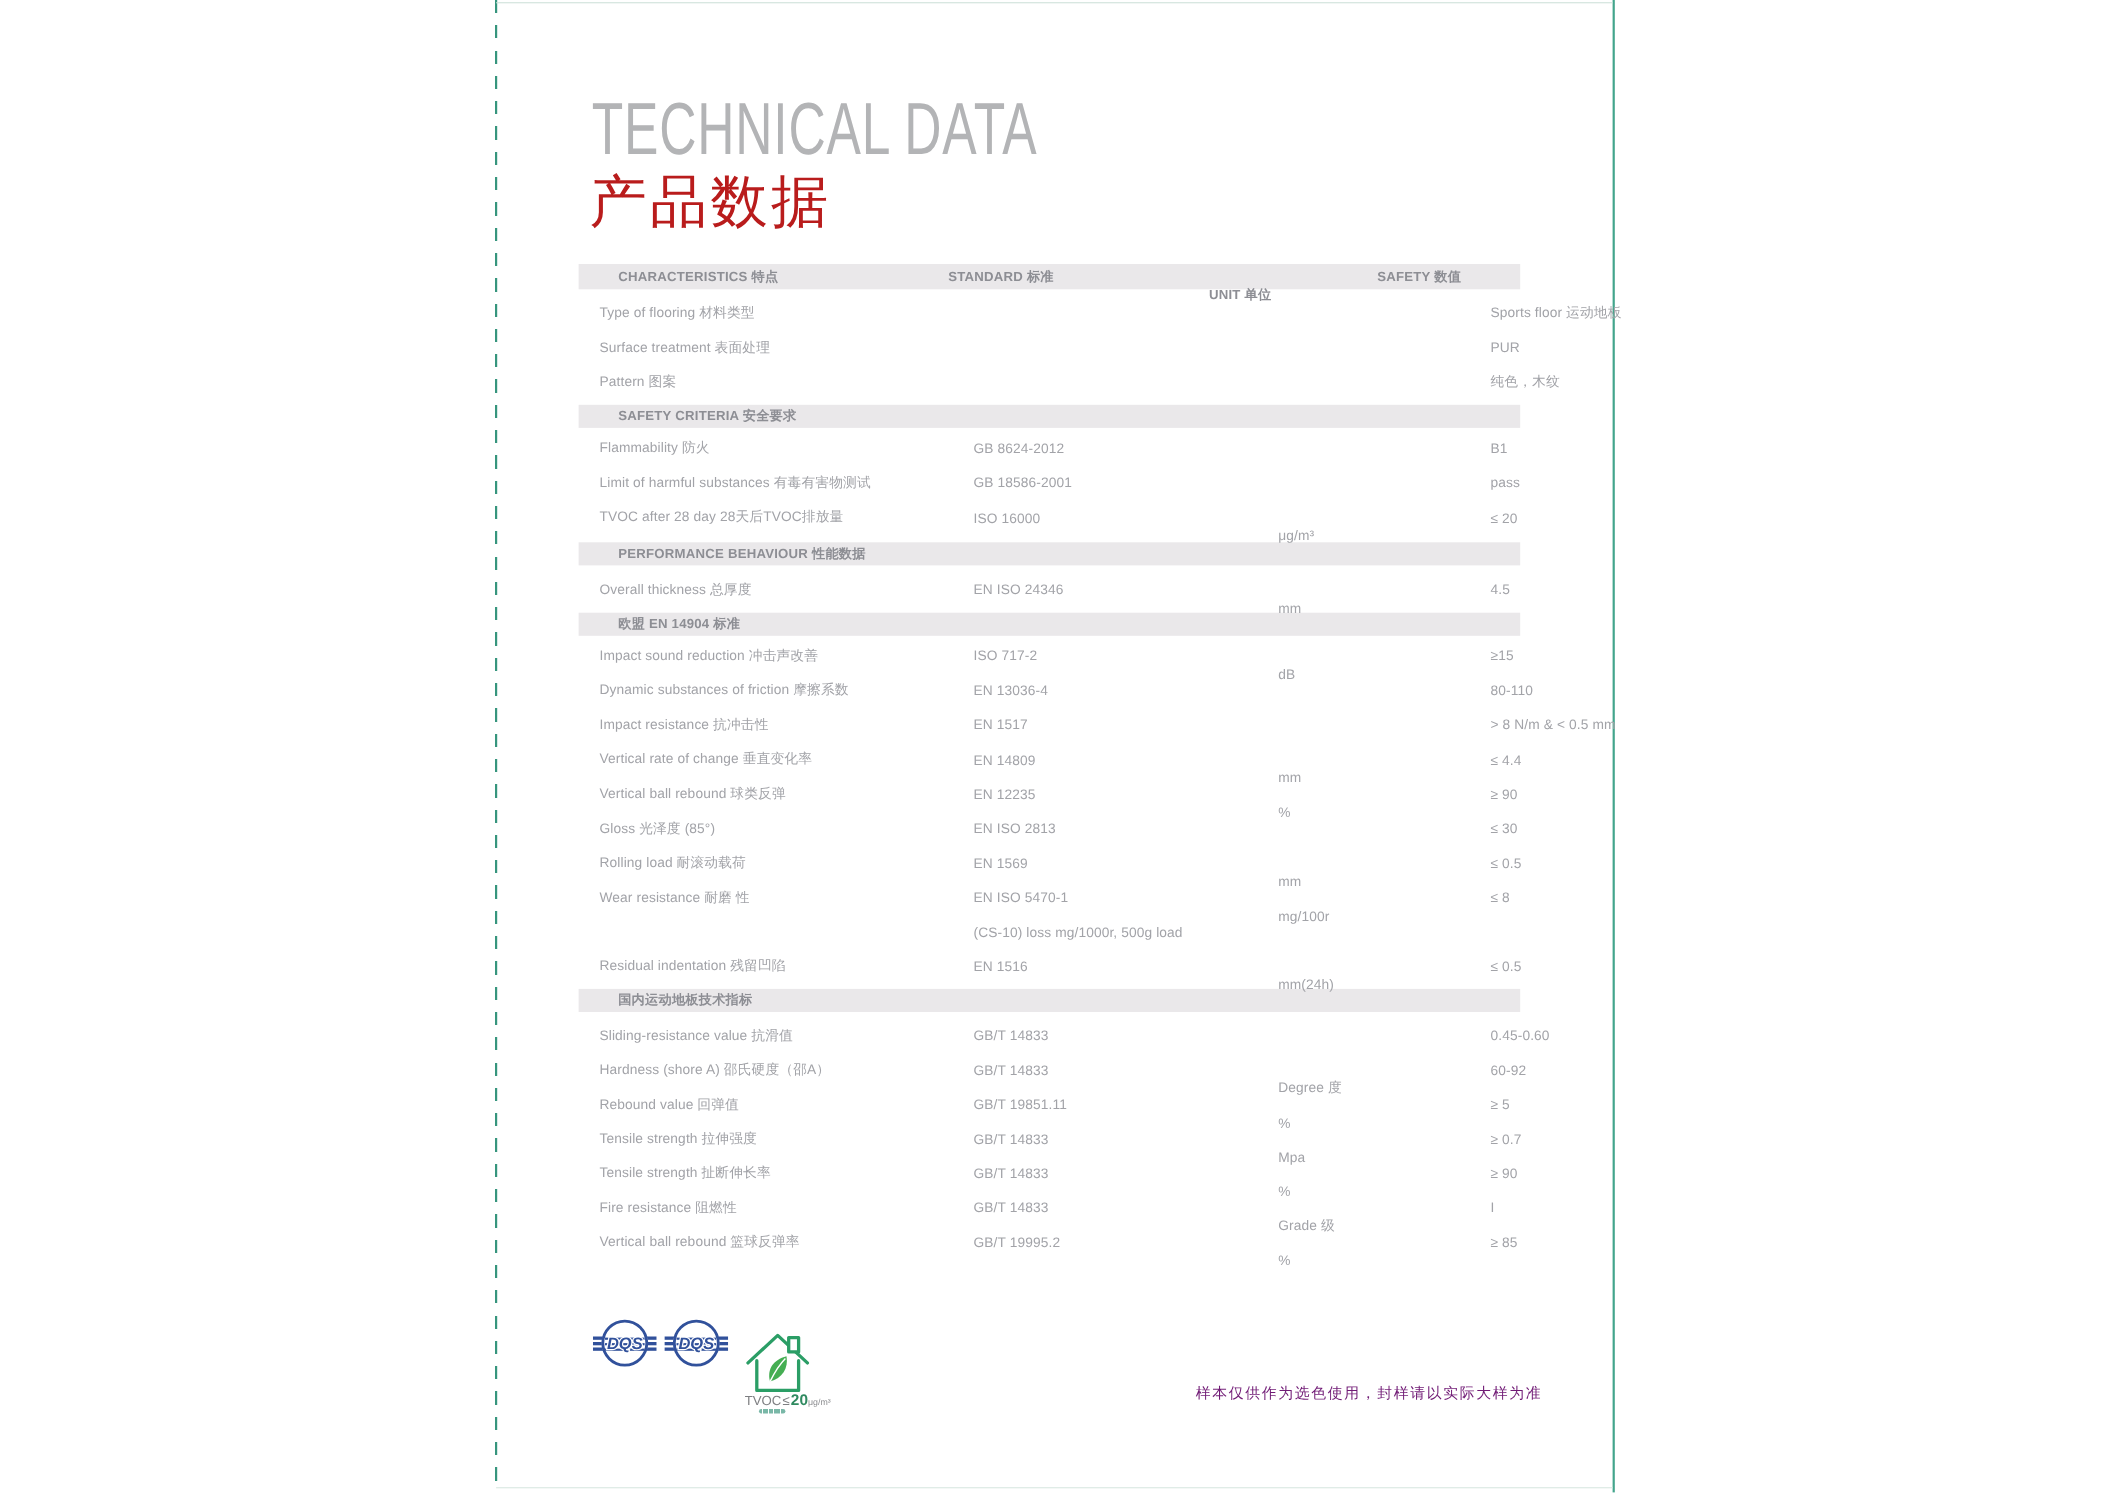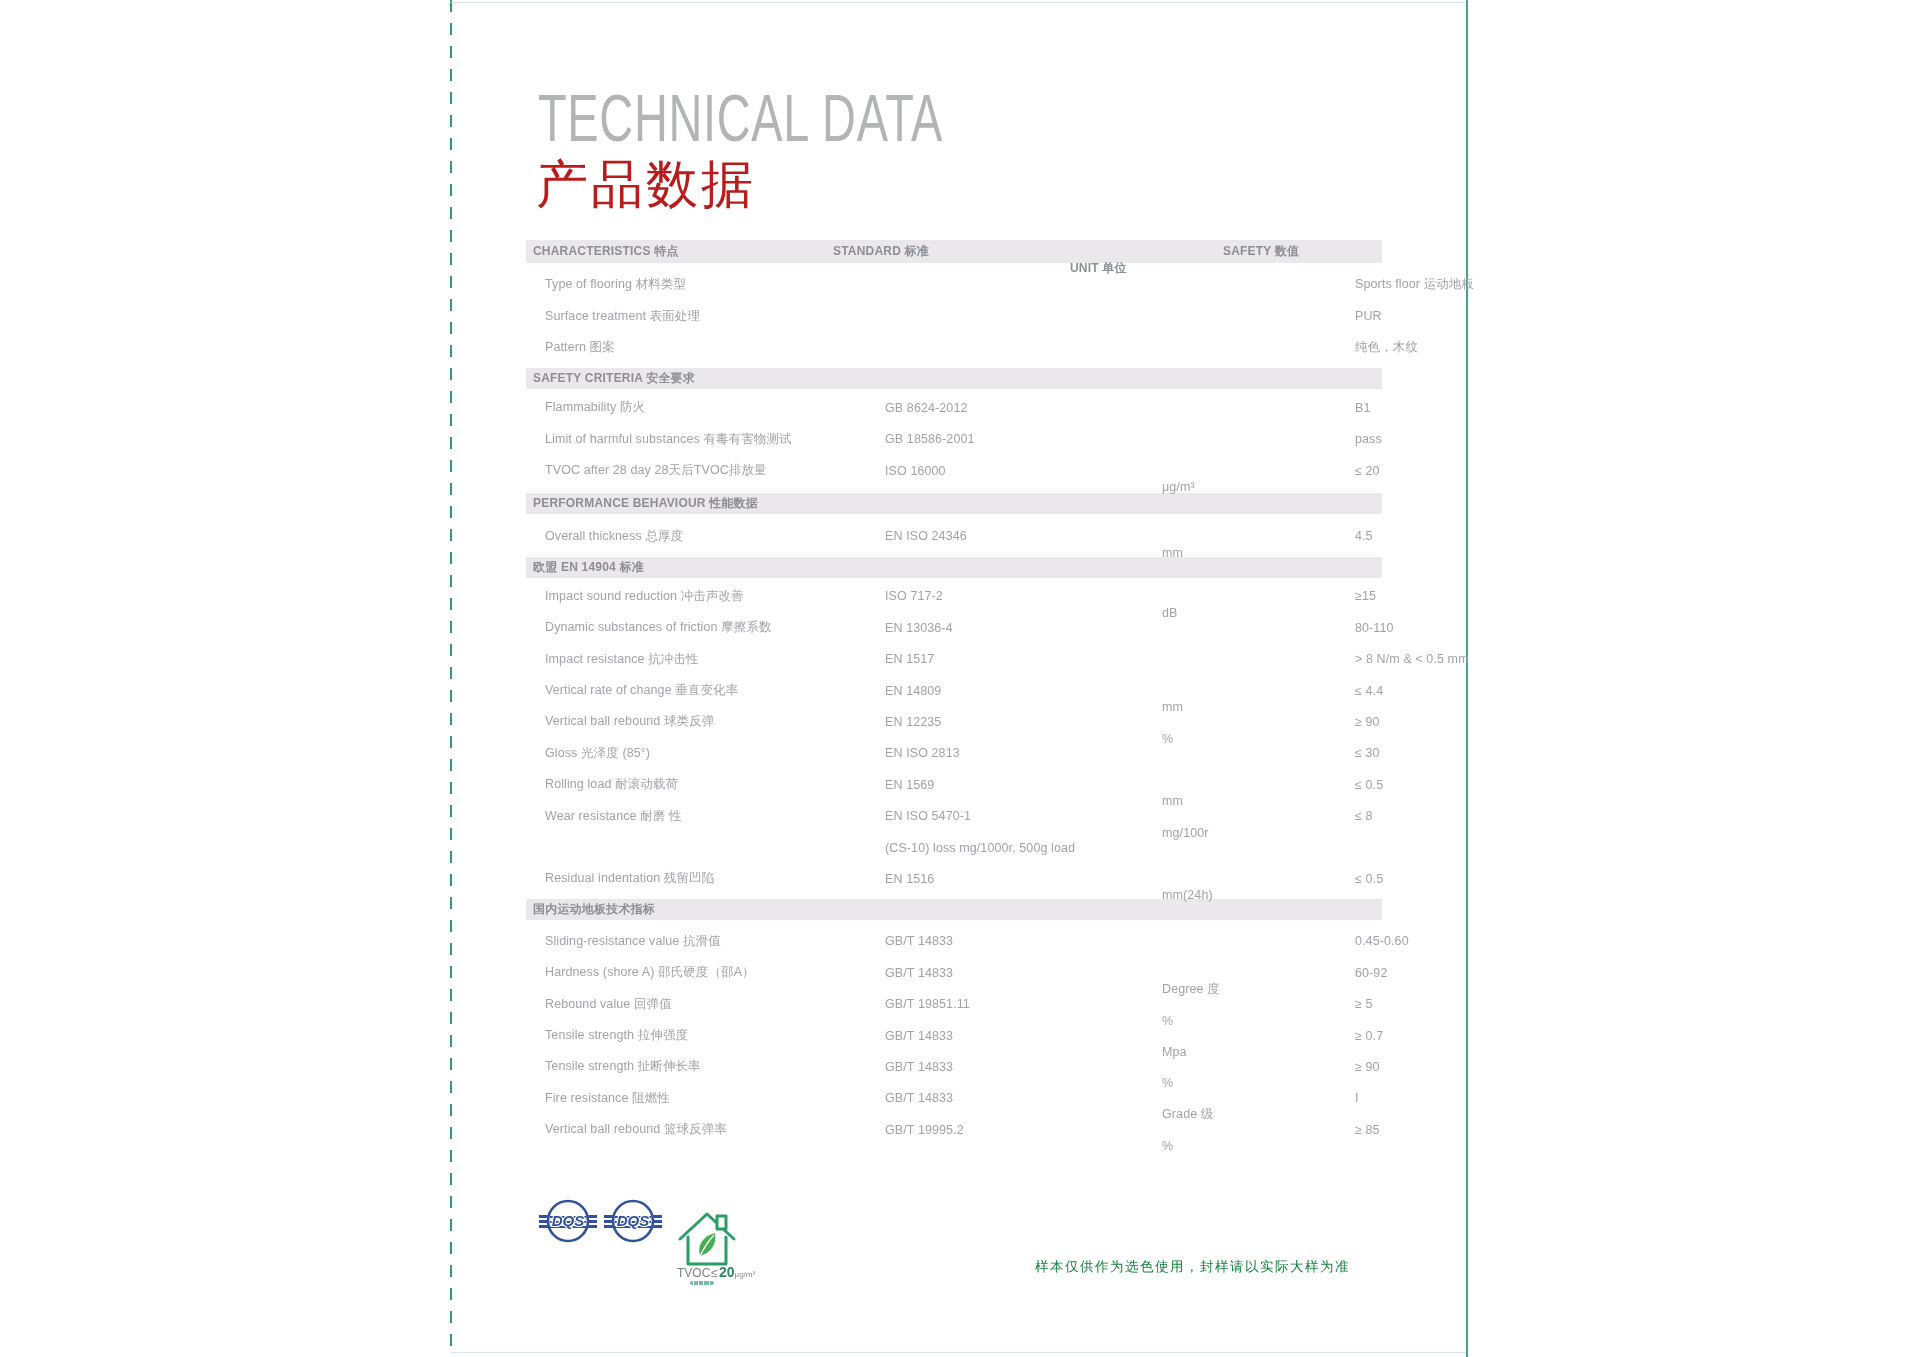--- a/index.html
+++ b/index.html
@@ -17,21 +17,21 @@
 
   
   .title-en{position:absolute;left:538px;top:84px;font-size:67px;line-height:1;
     color:#b3b4b6;letter-spacing:1px;font-weight:400;transform:scaleX(0.70);transform-origin:left top;white-space:nowrap;}
   .title-zh{position:absolute;left:536px;top:156px;font-size:52px;line-height:1.1;
     color:#b91c1c;letter-spacing:3px;font-weight:300;white-space:nowrap;}
 
   
   .table-flow{position:absolute;left:526px;top:240px;width:856px;}
   .t-head,.t-band{display:flex;align-items:center;background:#eae8ea;
-    padding-left:7px;box-sizing:border-box;font-weight:bold;font-size:12px;color:#8d8e94;letter-spacing:.2px;}
+    padding-left:36px;box-sizing:border-box;font-weight:bold;font-size:12px;color:#8d8e94;letter-spacing:.2px;}
   .t-head{height:23px;}
   .t-band{height:21px;}
   .t-row{display:flex;height:31.4px;align-items:center;padding-left:19px;box-sizing:border-box;
     font-size:12.5px;color:#a2a3a8;letter-spacing:.1px;white-space:nowrap;gap:40px;}
   .col-c{width:300px;flex:0 0 300px;}
   .col-s{width:237px;flex:0 0 237px;}
   .col-u{width:153px;flex:0 0 153px;margin-top:33px;}
   .col-r{flex:1;}
   
   .sec-0 .rows{margin-top:6px;}
@@ -44,22 +44,22 @@
   .badge{position:absolute;top:1192px;width:58px;height:58px;}
   .badge-1{left:539px;} .badge-2{left:604px;}
   .house-logo{position:absolute;left:676px;top:1209px;width:62px;height:60px;}
   .tvoc-label{position:absolute;left:677px;top:1264px;font-size:12px;color:#7e7f82;white-space:nowrap;}
   .tvoc-label .tvoc-sym{margin:0 1px;color:#7e7f82;}
   .tvoc-label .tvoc-val{font-size:14px;font-weight:bold;color:#2f8a60;}
   .tvoc-label .tvoc-unit{font-size:8px;color:#8b8c8f;}
   .tvoc-fineprint{position:absolute;left:690px;top:1281px;width:24px;height:4px;border-radius:2px;
     background:linear-gradient(90deg,#4da08a 0 3px,#fff 3px 4px,#4da08a 4px 8px,#fff 8px 9px,#4da08a 9px 13px,#fff 13px 14px,#4da08a 14px 19px,#fff 19px 20px,#4da08a 20px 24px);
     opacity:.75;}
-  .disclaimer{position:absolute;left:494px;top:1258px;width:856px;text-align:right;
-    font-size:13.5px;color:#15803d;letter-spacing:1.5px;white-space:nowrap;}
+  .disclaimer{position:absolute;left:546px;top:1258px;width:856px;text-align:right;
+    font-size:13.5px;color:#701a75;letter-spacing:1.5px;white-space:nowrap;}
 </style>
 </head>
 <body>
 
 <div class="page">
 
   <div class="line-left"></div>
   <div class="line-right"></div>
   <div class="line-top"></div>
   <div class="line-bottom"></div>

